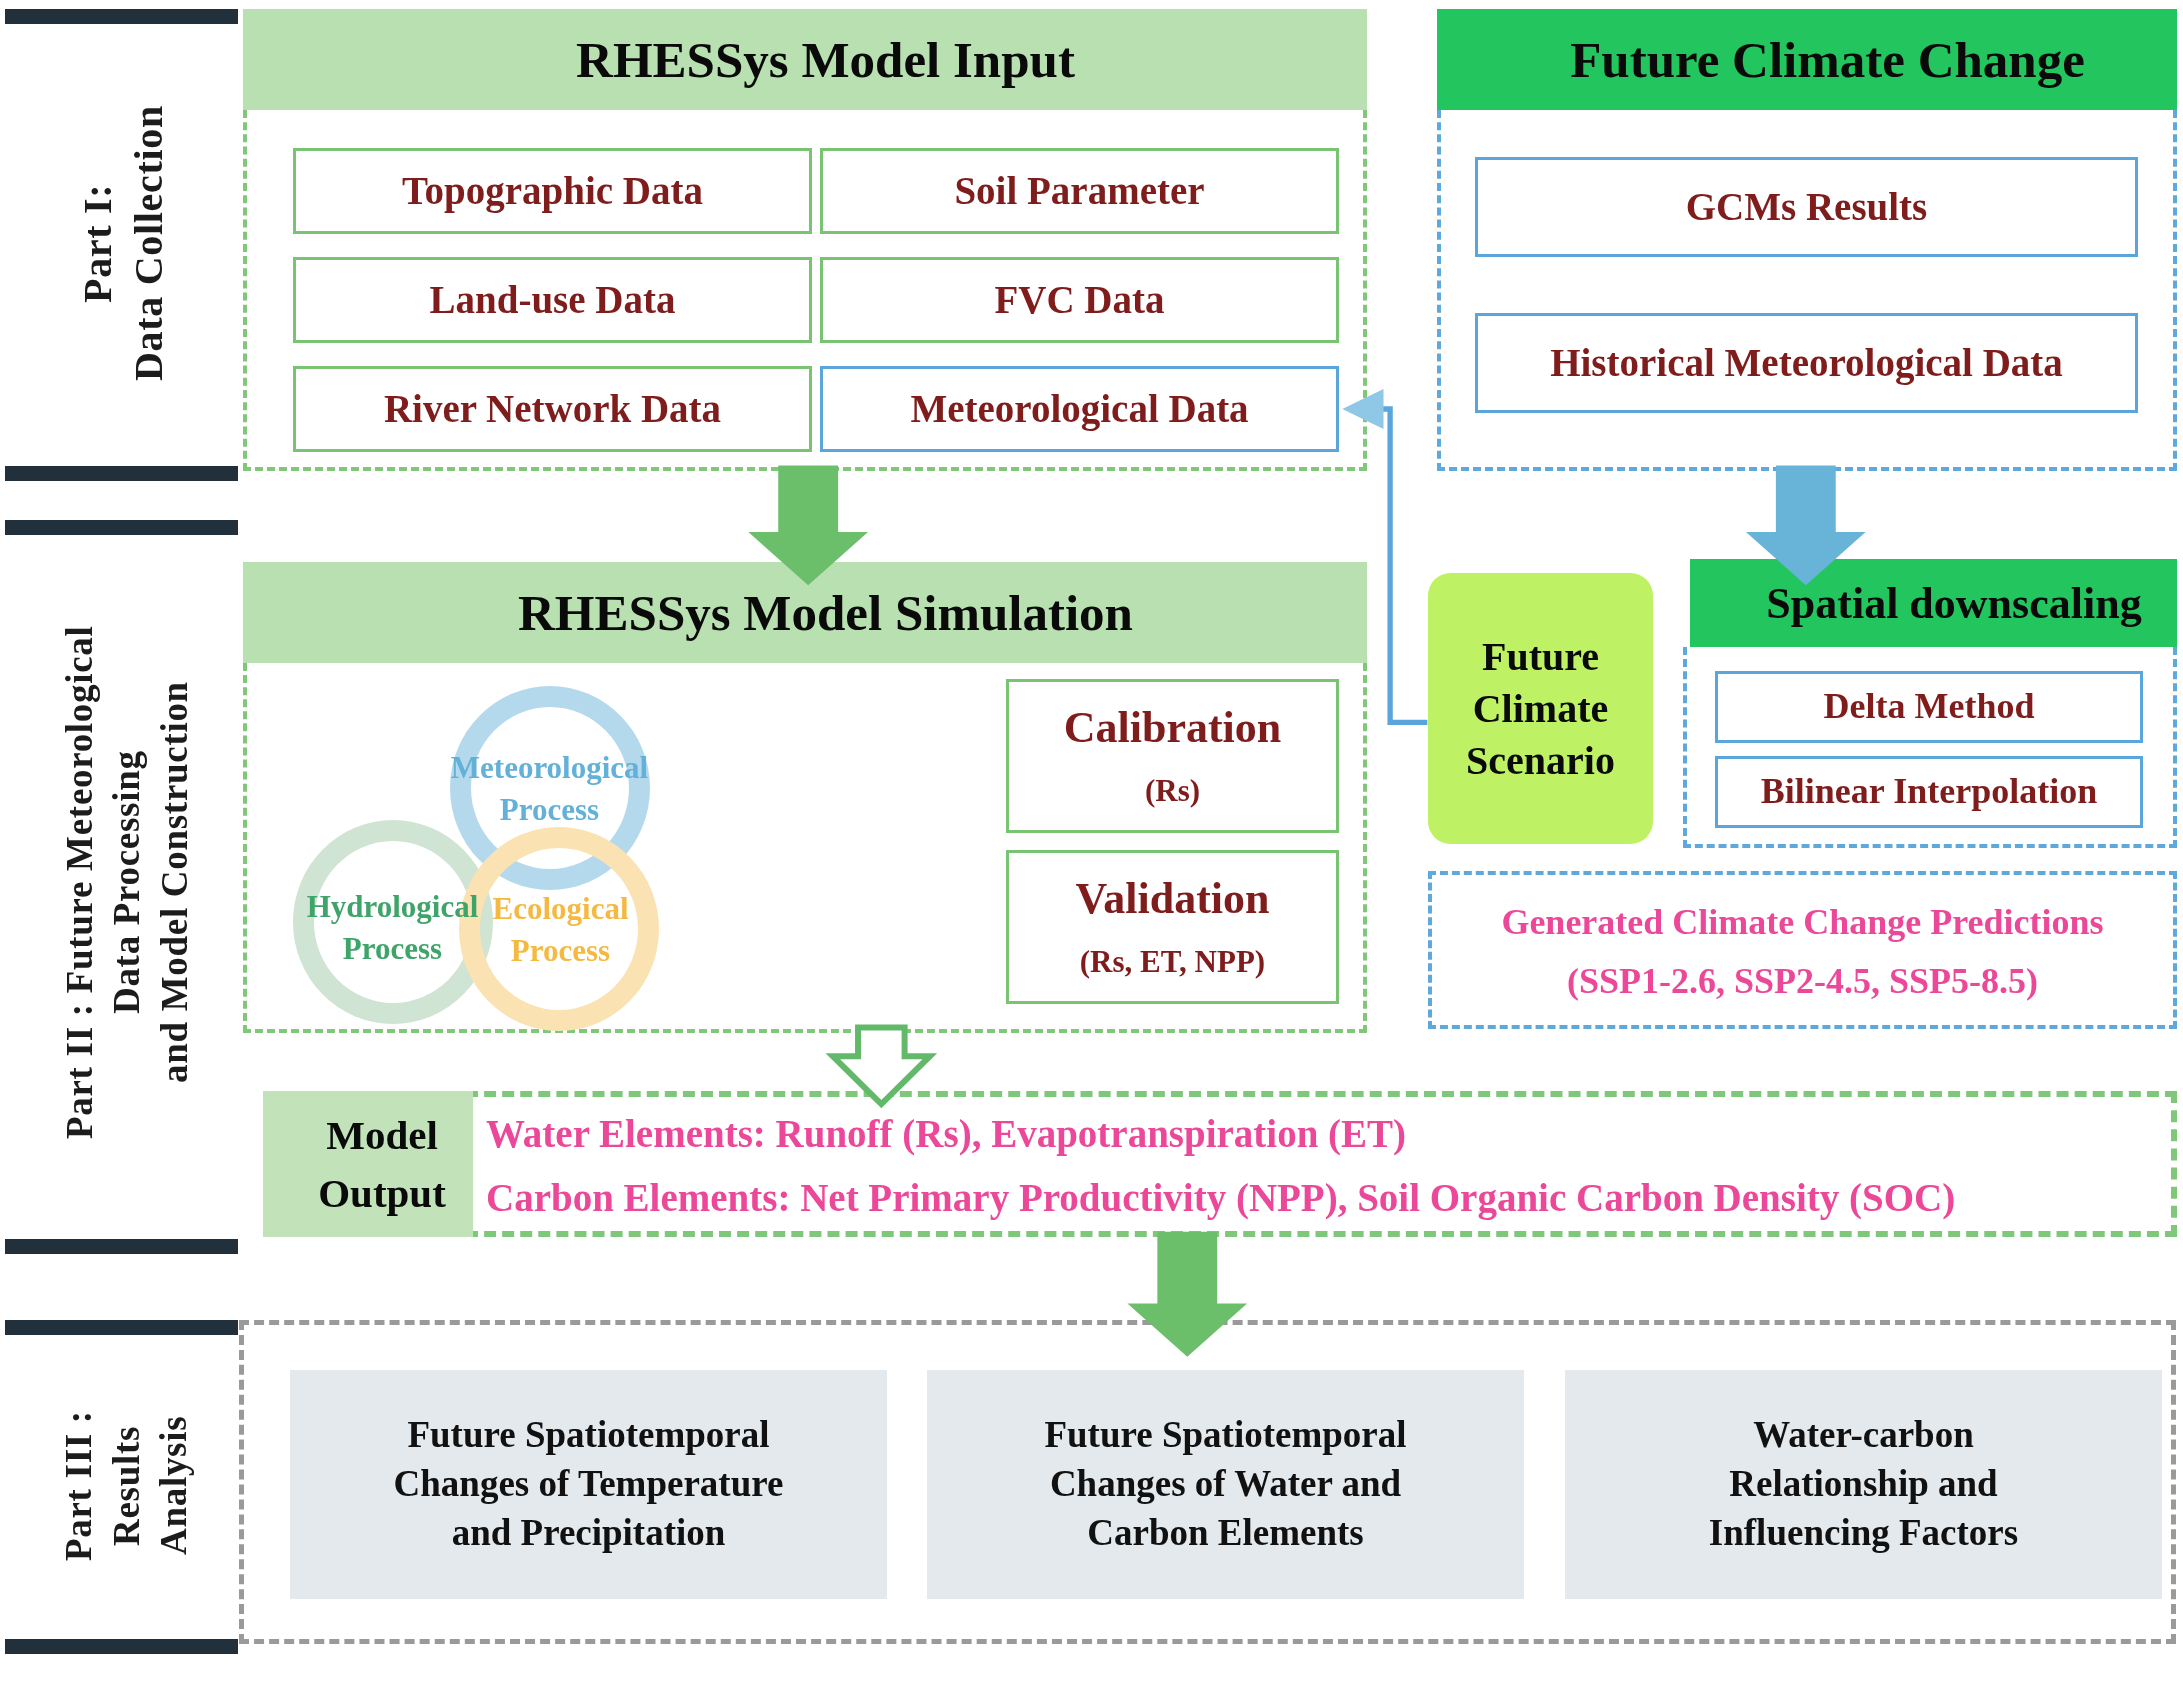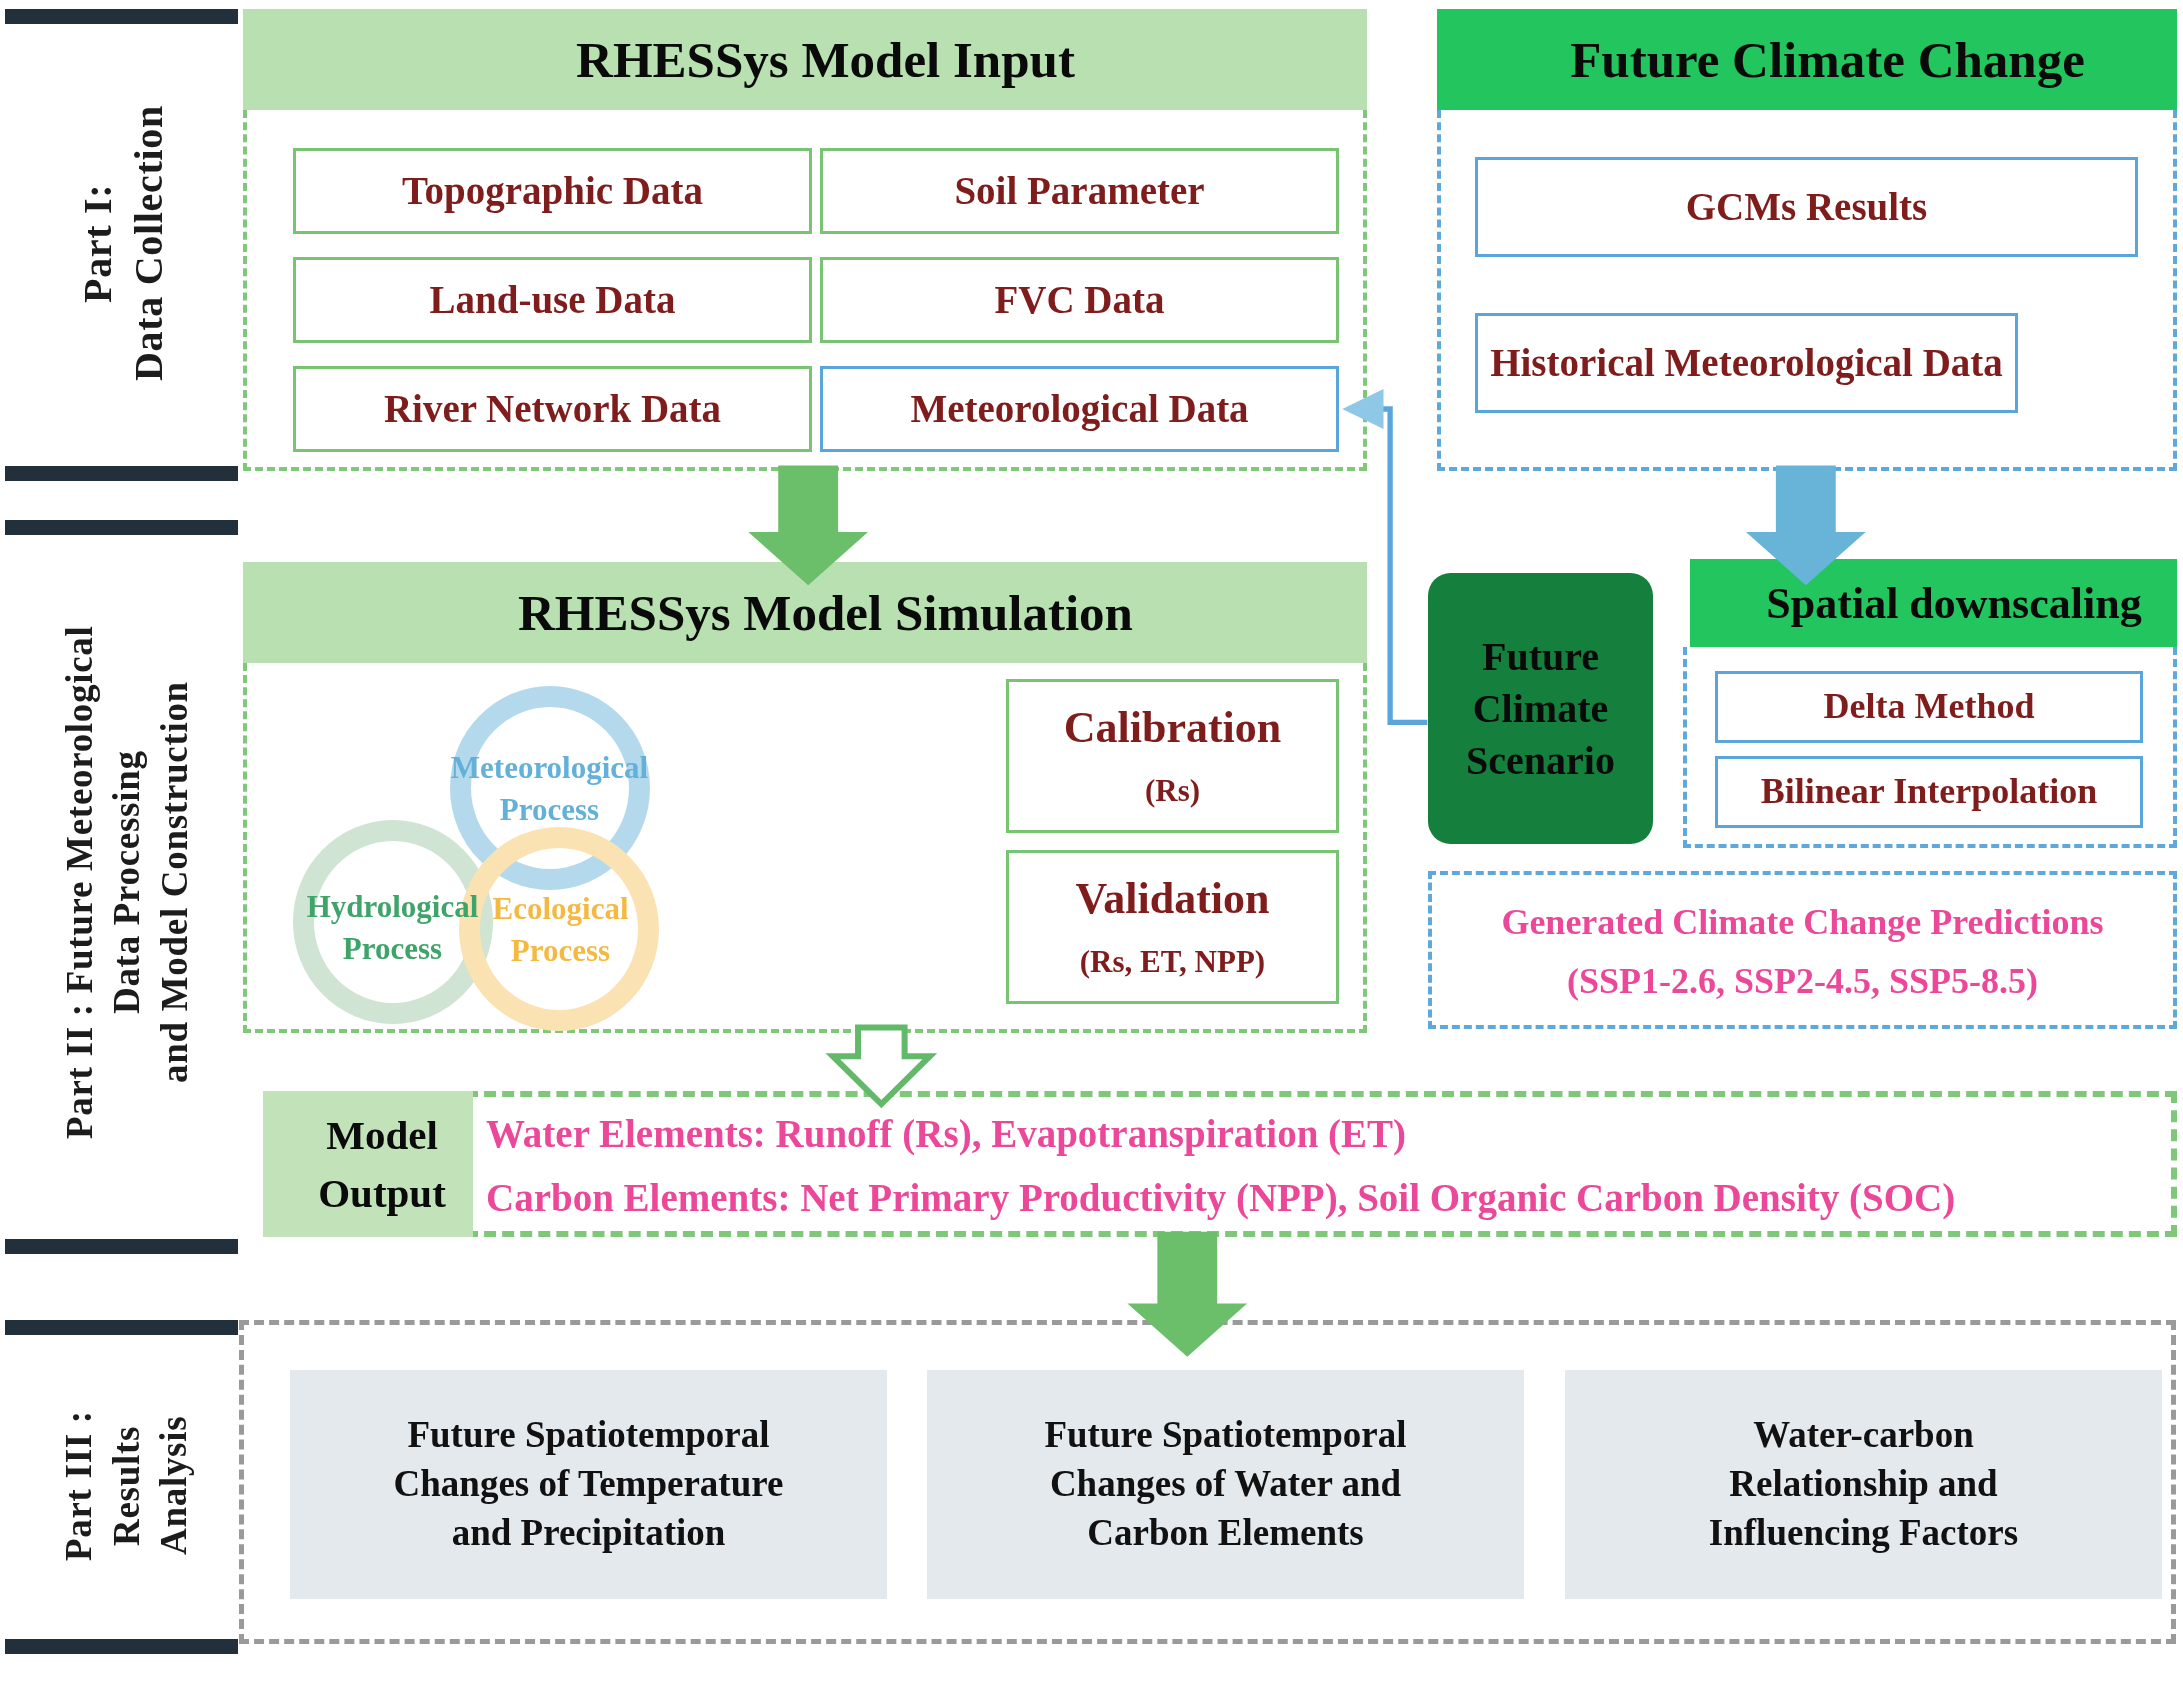--- a/index.html
+++ b/index.html
@@ -58,21 +58,21 @@
     font-weight:bold; color:#7f1d1d;
     text-align:center;
     line-height:1.15;
   }
   .leaf-green { border:3.3px solid #79c472; }
   .leaf-blue  { border:3.3px solid #5aa5db; }
 
   .softbox {
     position:absolute;
     display:flex; align-items:center; justify-content:center;
-    background:#15803d;
+    background:#bef264;
     border-radius:22.6px;
     font-weight:bold; color:#0a0a0a;
     text-align:center; line-height:1.3;
   }
 
   .graybox {
     position:absolute;
     display:flex; align-items:center; justify-content:center;
     background:#e3e9ec;
     font-weight:bold; color:#111;
@@ -138,21 +138,21 @@
   </div>
 
   <div class="hdr hdr-blue" style="left:1437px; top:9.3px; width:740px; height:101px; font-size:51px;">
     <span>Future Climate Change</span>
   </div>
   <div class="dashgroup dash-blue" style="left:1437px; top:110px; width:740px; height:361px;"></div>
 
   <div class="leaf leaf-blue" style="left:1475px; top:157px; width:663px; height:100px; font-size:39px;">
     <span>GCMs Results</span>
   </div>
-  <div class="leaf leaf-blue" style="left:1475px; top:313px; width:543px; height:100px; font-size:39px;">
+  <div class="leaf leaf-blue" style="left:1475px; top:313px; width:663px; height:100px; font-size:39px;">
     <span>Historical Meteorological Data</span>
   </div>
 
   <div class="bracket-rule" style="left:5.3px; top:520px; width:233px;"></div>
   <div class="bracket-rule" style="left:5.3px; top:1239px; width:233px;"></div>
   <div class="part-label" style="left:27px; top:532px; width:200px; height:701px; font-size:37px;">
     <span style="white-space:pre-line;" id="p2label">Part II : Future Meteorological
 Data Processing
 and Model Construction</span>
   </div>

